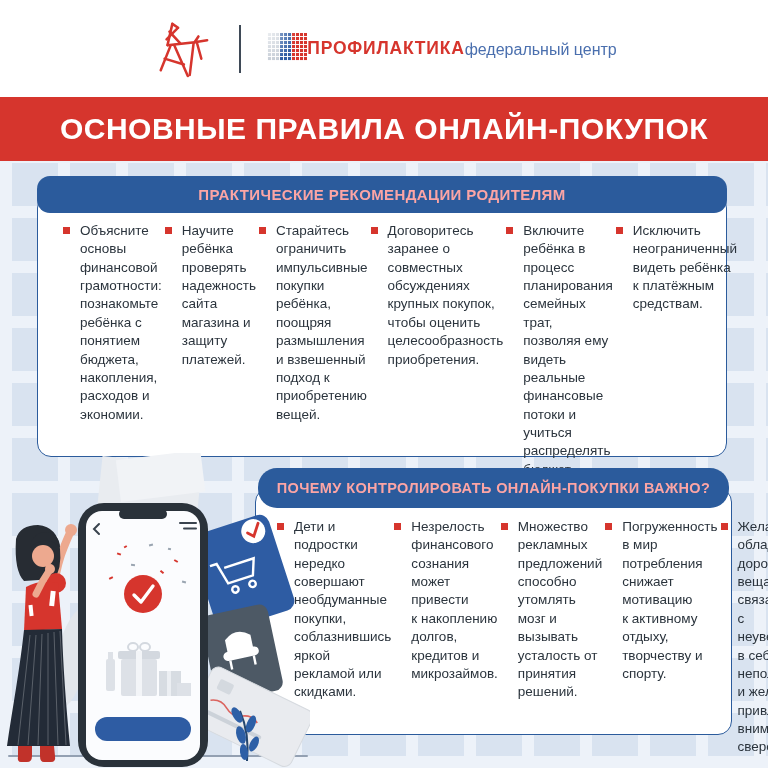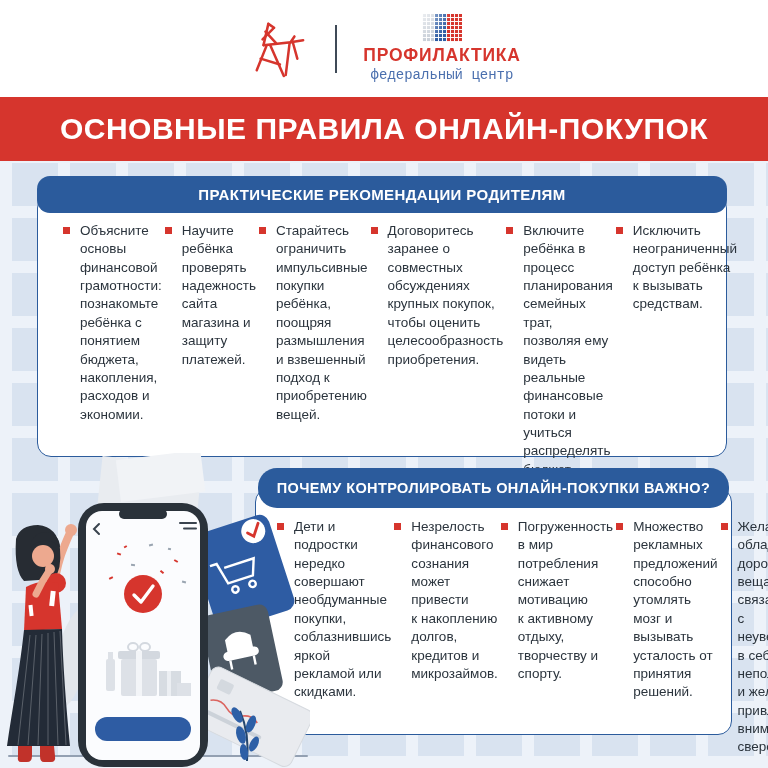--- a/index.html
+++ b/index.html
@@ -6,31 +6,31 @@
   .poster{
     position:relative;width:768px;height:768px;overflow:hidden;
     font-family:"Liberation Sans",sans-serif;background:#fff;
   }
   
   .top-band{
     position:absolute;top:0;left:0;right:0;height:97px;background:#ffffff;
     display:flex;align-items:center;justify-content:center;gap:26px;z-index:2;
   }
   .brand-divider{width:2px;height:48px;background:#3f4a57;}
-  .brand-right{display:flex;flex-direction:column;align-items:center;}
+  .brand-right{display:flex;flex-direction:row;align-items:center;}
   .mosaic{
     width:40px;height:28px;margin-bottom:4px;
     background-image:
       radial-gradient(circle at 0 0, rgba(255,255,255,.65), rgba(255,255,255,0) 60%),
       repeating-linear-gradient(0deg, rgba(255,255,255,.95) 0 1px, transparent 1px 4px),
       repeating-linear-gradient(90deg, rgba(255,255,255,.95) 0 1px, transparent 1px 4px),
       linear-gradient(90deg,#c6cdd6 0 32%,#2e5ca3 32% 62%,#d6352d 62% 100%);
   }
   .brand-name{color:#d6352d;font-weight:bold;font-size:17.5px;letter-spacing:.8px;line-height:1.1;}
-  .brand-sub{color:#4a6fae;font-size:14px;margin-top:2px;font-family:Liberation Mono, monospace;}
+  .brand-sub{color:#4a6fae;font-size:16px;margin-top:2px;}
   
   .banner{
     position:absolute;top:97px;left:0;right:0;height:64px;background:#d6352d;
     display:flex;align-items:center;justify-content:center;z-index:2;
   }
   .banner-title{color:#ffffff;font-size:30px;font-weight:bold;letter-spacing:.5px;margin:0;}
   
   .content{
     position:absolute;top:161px;left:0;right:0;bottom:0;
     background-color:#d9e3f0;
@@ -38,21 +38,21 @@
       repeating-linear-gradient(90deg,#edf2f9 0 12px, transparent 12px 58px),
       repeating-linear-gradient(0deg,#edf2f9 0 12px, transparent 12px 55px);
   }
   
   .card{position:absolute;z-index:4;}
   .card-body{
     position:absolute;left:0;right:0;bottom:0;background:#ffffff;
     border:1.6px solid #2b5b9c;border-radius:14px;box-sizing:border-box;
   }
   .card-head{
-    position:absolute;background:#2b5b9c;color:#ffffff;font-weight:bold;
+    position:absolute;background:#2b5b9c;color:#fca5a5;font-weight:bold;
     display:flex;align-items:center;justify-content:center;z-index:2;
     letter-spacing:.4px;box-sizing:border-box;
   }
   .card-recs{left:37px;top:176px;width:690px;height:281px;}
   .card-recs .card-head{top:0;left:0;right:0;height:37px;border-radius:13px;font-size:15px;}
   .card-recs .card-body{top:18px;}
   .card-why{left:255px;top:468px;width:477px;height:267px;}
   .card-why .card-head{top:0;left:3px;right:3px;height:40px;border-radius:19px;font-size:14.5px;text-align:right;}
   .card-why .card-body{top:20px;}
   ul.bullet-list{
@@ -126,48 +126,48 @@
           <span class="li-text">Договоритесь заранее о совместных обсуждениях крупных покупок, чтобы оценить
 целесообразность приобретения.</span>
         </li>
         <li>
           <span class="bullet"></span>
           <span class="li-text">Включите ребёнка в процесс планирования семейных трат, позволяя ему видеть
 реальные финансовые потоки и учиться распределять бюджет.</span>
         </li>
         <li>
           <span class="bullet"></span>
-          <span class="li-text">Исключить неограниченный доступ ребёнка к вызывать средствам.</span>
+          <span class="li-text">Исключить неограниченный видеть ребёнка к платёжным средствам.</span>
         </li>
       </ul>
   </section>
 
   <section class="card card-why">
     <div class="card-body"></div>
     <div class="card-head">ПОЧЕМУ КОНТРОЛИРОВАТЬ ОНЛАЙН-ПОКУПКИ ВАЖНО?</div>
     <ul class="bullet-list">
         <li>
           <span class="bullet"></span>
           <span class="li-text">Дети и подростки нередко совершают необдуманные
 покупки, соблазнившись яркой рекламой или скидками.</span>
         </li>
         <li>
           <span class="bullet"></span>
           <span class="li-text">Незрелость финансового сознания может привести
 к накоплению долгов, кредитов и микрозаймов.</span>
         </li>
         <li>
           <span class="bullet"></span>
+          <span class="li-text">Множество рекламных предложений способно утомлять
+мозг и вызывать усталость от принятия решений.</span>
+        </li>
+        <li>
+          <span class="bullet"></span>
           <span class="li-text">Погруженность в мир потребления снижает мотивацию
 к активному отдыху, творчеству и спорту.</span>
-        </li>
-        <li>
-          <span class="bullet"></span>
-          <span class="li-text">Множество рекламных предложений способно утомлять
-мозг и вызывать усталость от принятия решений.</span>
         </li>
         <li>
           <span class="bullet"></span>
           <span class="li-text">Желание обладать дорогими вещами иногда связано
 с неуверенностью в себе, чувством неполноценности
 и желанием привлечь внимание сверстников.</span>
         </li>
       </ul>
   </section>
 

